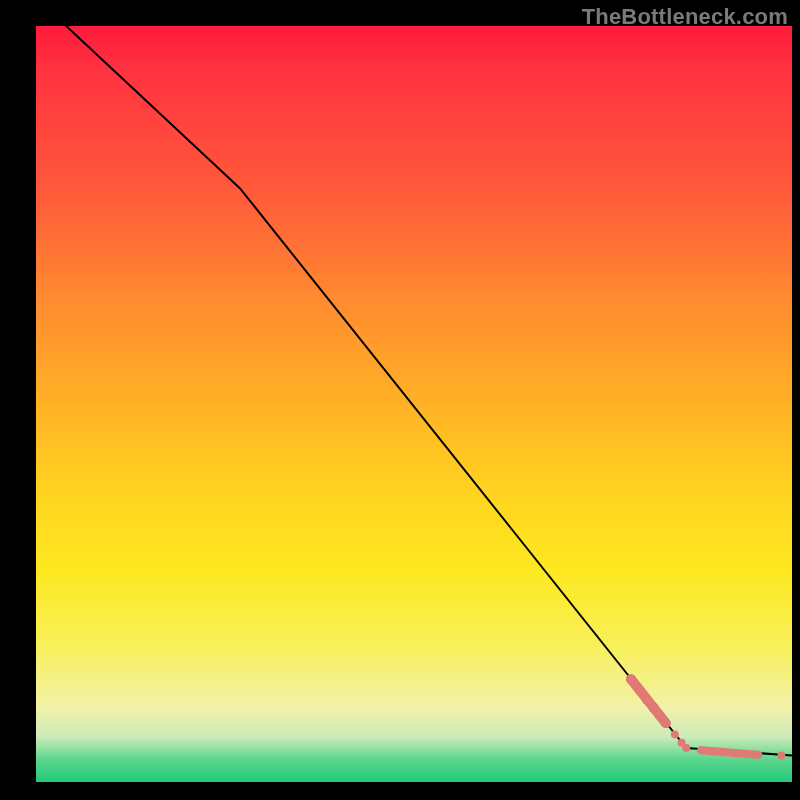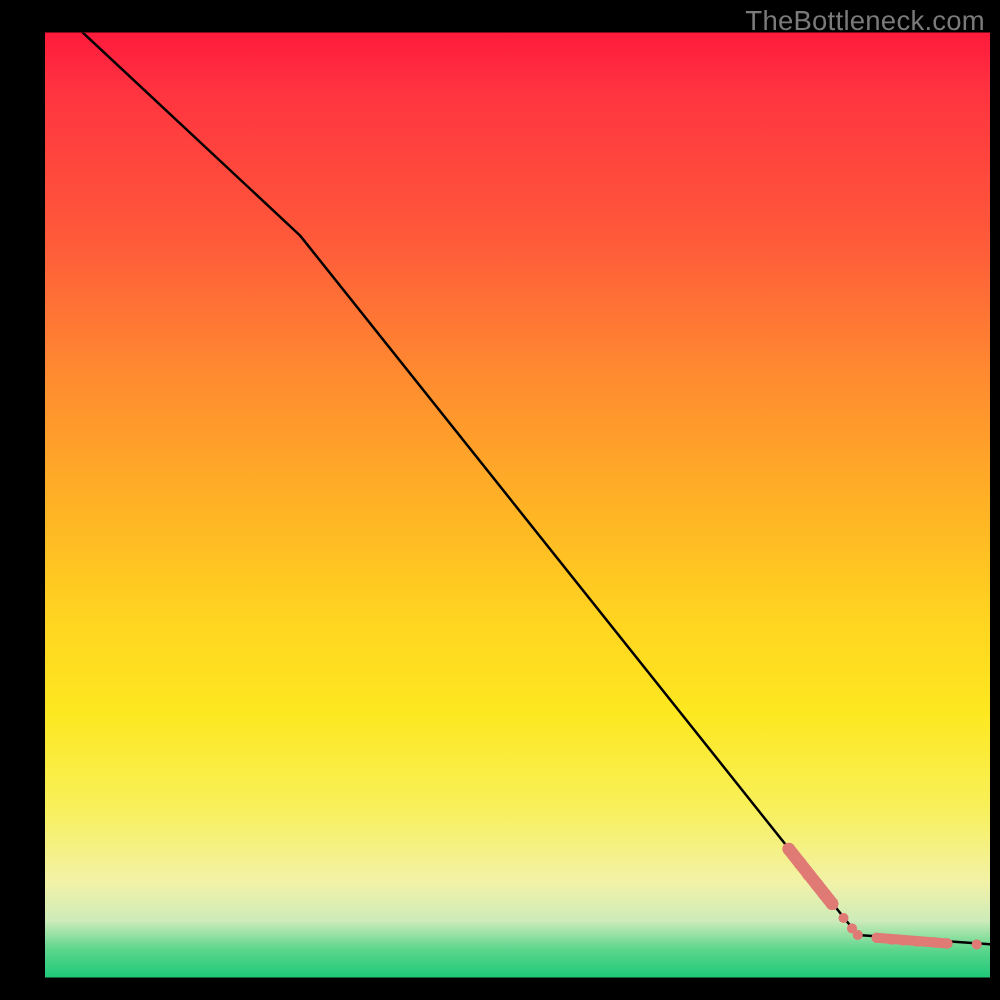--- a/index.html
+++ b/index.html
@@ -16,21 +16,21 @@
     width: 800px;
     height: 800px;
     background: #000;
   }
   .watermark {
     position: absolute;
     top: 4px;
     right: 12px;
     color: #7a7a7a;
     font-size: 22px;
-    font-weight: 400;
+    font-weight: 700;
     letter-spacing: 0.2px;
     z-index: 5;
   }
   .plot {
     position: absolute;
     left: 36px;
     top: 26px;
     width: 756px;
     height: 756px;
     

